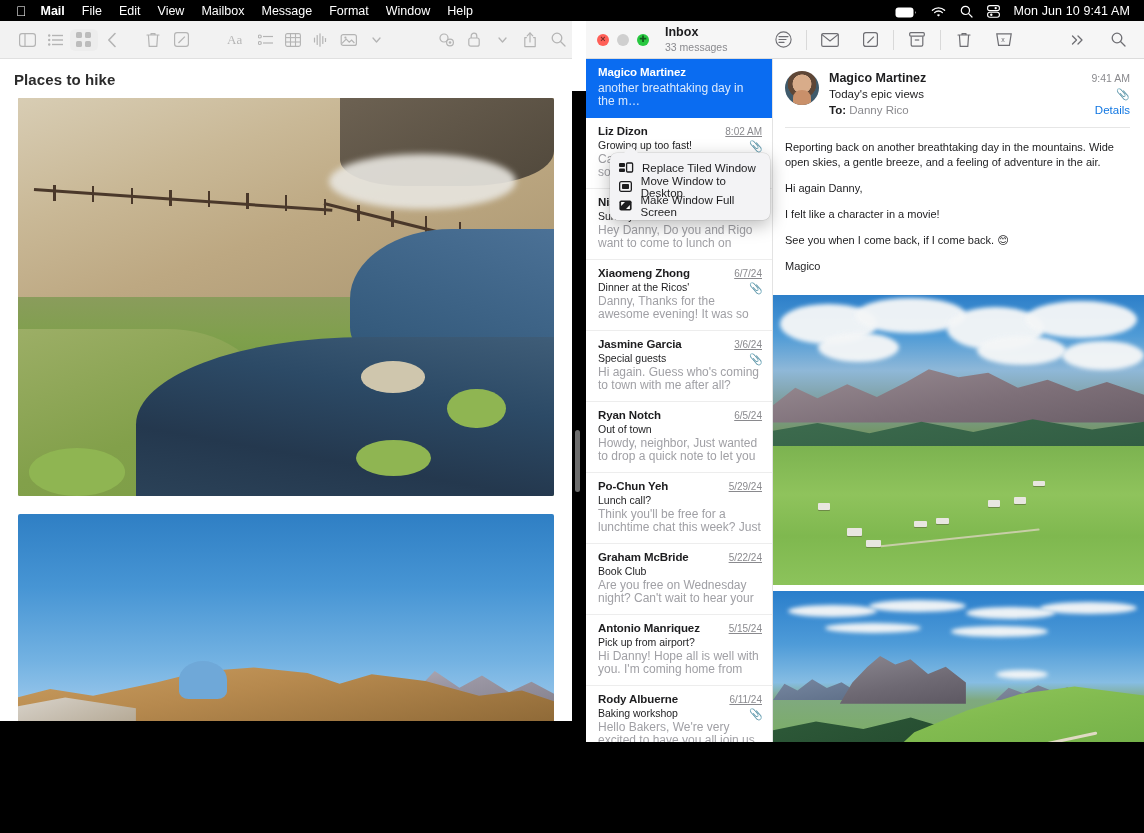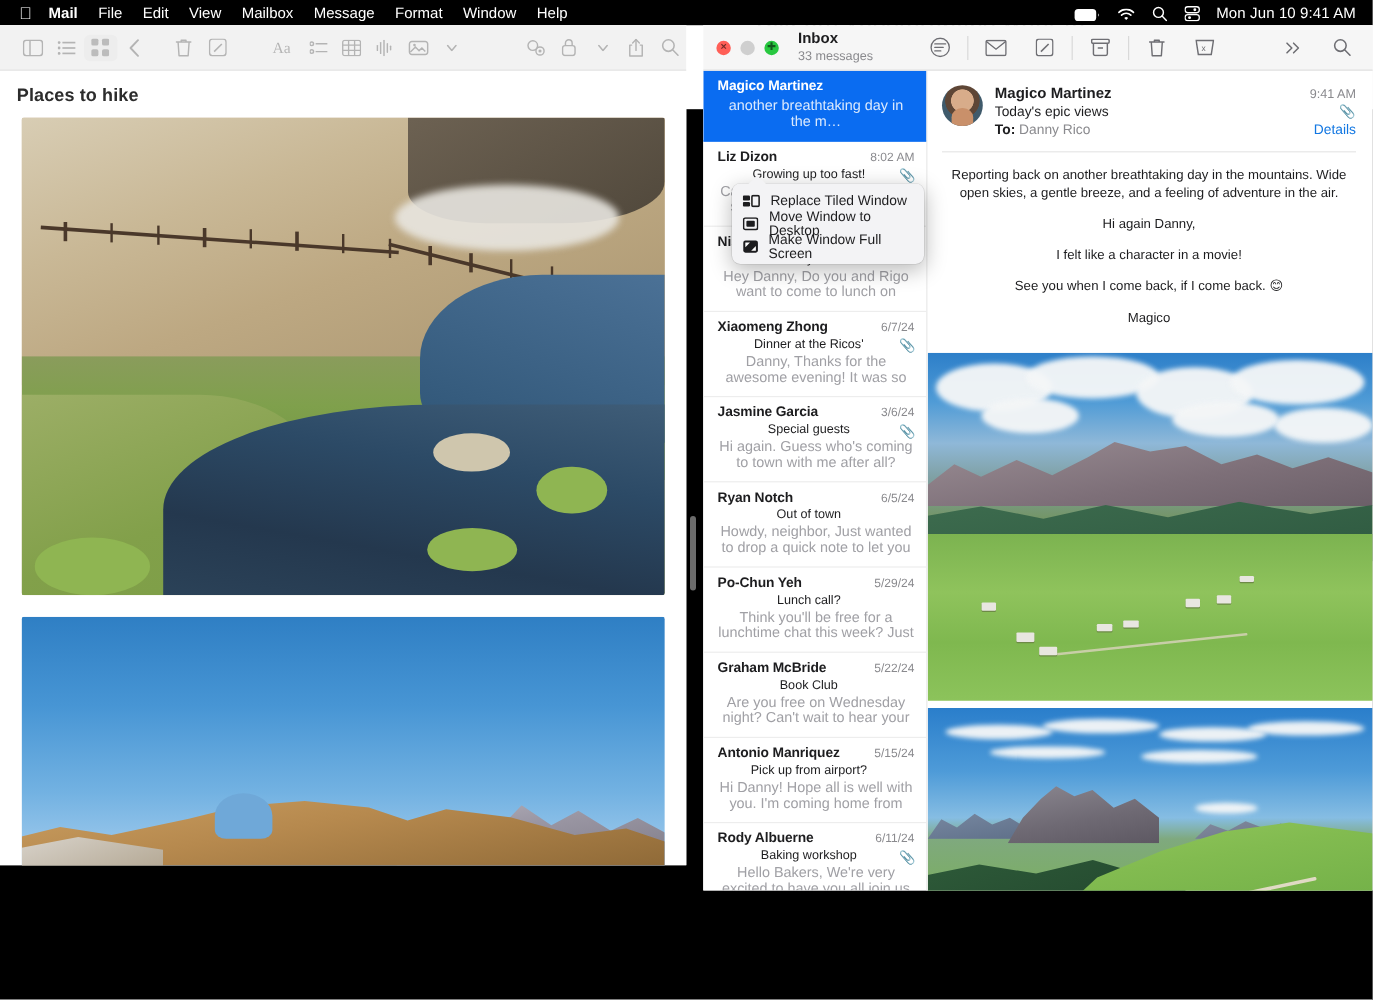--- a/index.html
+++ b/index.html
@@ -119,26 +119,26 @@
   .dot .glyph{position:absolute;inset:0;display:flex;align-items:center;justify-content:center;
      font-size:9px;color:rgba(0,0,0,.55);line-height:1;font-weight:bold;}
   .mbox-title{margin-left:16px;line-height:1.1;}
   .mbox-title .t1{font-size:12.5px;font-weight:bold;color:#1d1d1f;}
   .mbox-title .t2{font-size:10.5px;color:#8a8a8e;margin-top:2px;}
   .mail-tb-icons{display:flex;align-items:center;margin-left:36px;gap:0;}
   .mtb{width:40px;height:24px;display:flex;align-items:center;justify-content:center;color:#6e6e73;}
   .vsep{width:1px;height:20px;background:#d9d9d9;margin:0 3px;}
   .mail-tb-right{margin-left:auto;display:flex;align-items:center;margin-right:6px;}
 
-  .mail-body{display:flex;height:684px;text-align:center;}
+  .mail-body{display:flex;height:684px;}
   .msg-list{width:186px;background:#fff;border-right:1px solid #e3e3e3;overflow:hidden;position:relative;}
   .msg{padding:7px 10px 9px 12px;border-bottom:1px solid #ededed;position:relative;}
   .msg .row1{display:flex;justify-content:space-between;align-items:baseline;}
   .msg .from{font-size:11.5px;font-weight:bold;color:#1d1d1f;letter-spacing:-.1px;}
-  .msg .date{font-size:10px;color:#8a8a8e;white-space:nowrap;}
+  .msg .date{font-size:10px;color:#8a8a8e;white-space:nowrap;text-decoration:underline;}
   .msg .subj{font-size:10.5px;color:#1d1d1f;margin-top:2px;padding-right:12px;
      white-space:nowrap;overflow:hidden;text-overflow:ellipsis;}
   .msg .prev{font-size:12px;color:#a0a0a5;line-height:13px;margin-top:2px;
      max-height:26px;overflow:hidden;}
   .msg .clip{position:absolute;right:9px;top:22px;color:#b9b9be;font-size:11px;}
   .msg.selected{background:#0a6cf1;border-bottom-color:#0a6cf1;}
   .msg.selected .from,.msg.selected .date,.msg.selected .subj,.msg.selected .prev{color:#fff;}
   .msg.selected .date,.msg.selected .prev{color:rgba(255,255,255,.85);}
 
   .reading{flex:1;background:#fff;overflow:hidden;position:relative;}

